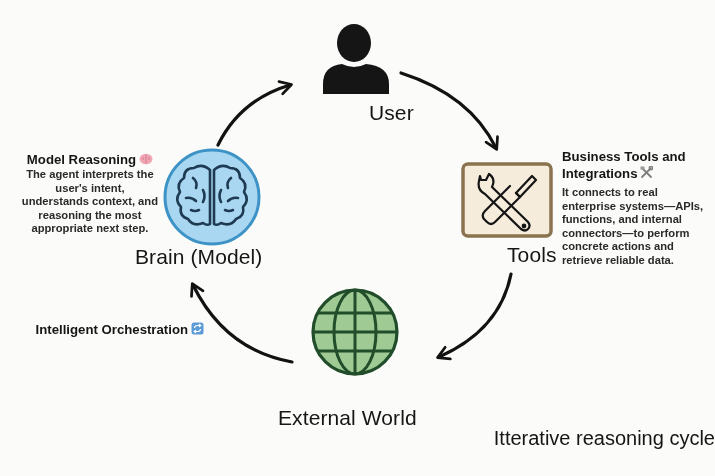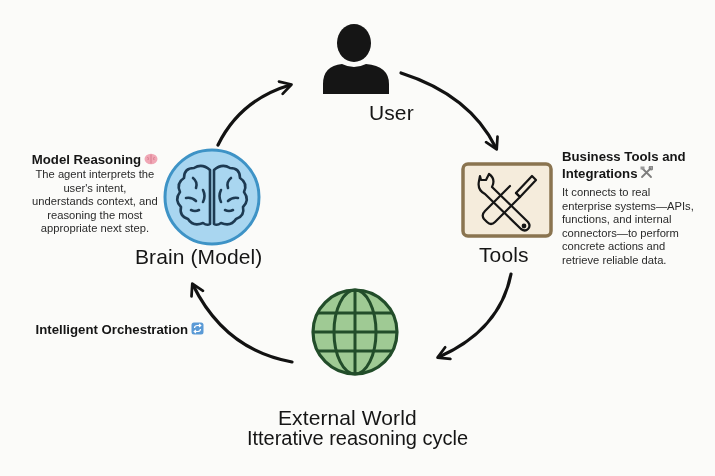--- a/index.html
+++ b/index.html
@@ -13,26 +13,26 @@
     .abs { position: absolute; }
     svg.canvas { position: absolute; left: 0; top: 0; }
     .node-label {
       position: absolute; font-size: 21px; font-weight: 500; color: #161616;
       white-space: nowrap; letter-spacing: 0.1px;
     }
     .desc-title {
       font-size: 13.2px; font-weight: bold; color: #161616; white-space: nowrap;
     }
     .desc-body {
-      font-size: 11.2px; line-height: 13.6px; color: #2a2a2a;
+      font-size: 11.2px; line-height: 13.6px; color: #2a2a2a; font-weight: bold;
     }
     .block-left { text-align: center; }
     .block-right { text-align: left; }
     .title {
-      position: absolute; left: 0; width: 715px; text-align: center;
+      position: absolute; left: 0; width: 715px; text-align: right;
       font-size: 20px; font-weight: 500; color: #151515; top: 427px;
     }
     .emoji {
       display: inline-block; vertical-align: -1px; margin-left: 3px;
     }
   </style>
 </head>
 <body>
 
 <svg class="canvas" width="715" height="476" viewBox="0 0 715 476">
@@ -89,21 +89,21 @@
       <line x1="355" y1="290" x2="355" y2="374"></line>
       <line x1="313" y1="332" x2="397" y2="332"></line>
       <line x1="318" y1="313" x2="392" y2="313"></line>
       <line x1="318" y1="351" x2="392" y2="351"></line>
     </g>
   </g>
 </svg>
 
 <div class="node-label" style="left:333px; top:101px;margin-left:36px;">User</div>
 <div class="node-label" style="left:135px; top:245px;">Brain (Model)</div>
-<div class="node-label" style="left:479px; top:243px;text-align:center;">Tools</div>
+<div class="node-label" style="left:507px; top:243px;text-align:center;">Tools</div>
 <div class="node-label" style="left:278px; top:406px;">External World</div>
 
 <div class="abs block-left" style="right:557px; top:152px;">
   <div class="desc-title">
     <span>Model Reasoning</span><span class="emoji"><svg width="14" height="12" viewBox="0 0 14 12">
           <ellipse cx="7" cy="6" rx="6.5" ry="5.2" fill="#f0a7b5"></ellipse>
           <path d="M7,1.5 V10.5 M3.5,4 Q5,5 4,7 M10.5,4 Q9,5 10,7" stroke="#d77a8d" stroke-width="1" fill="none"></path>
         </svg></span>
   </div>
   <div class="desc-body">

